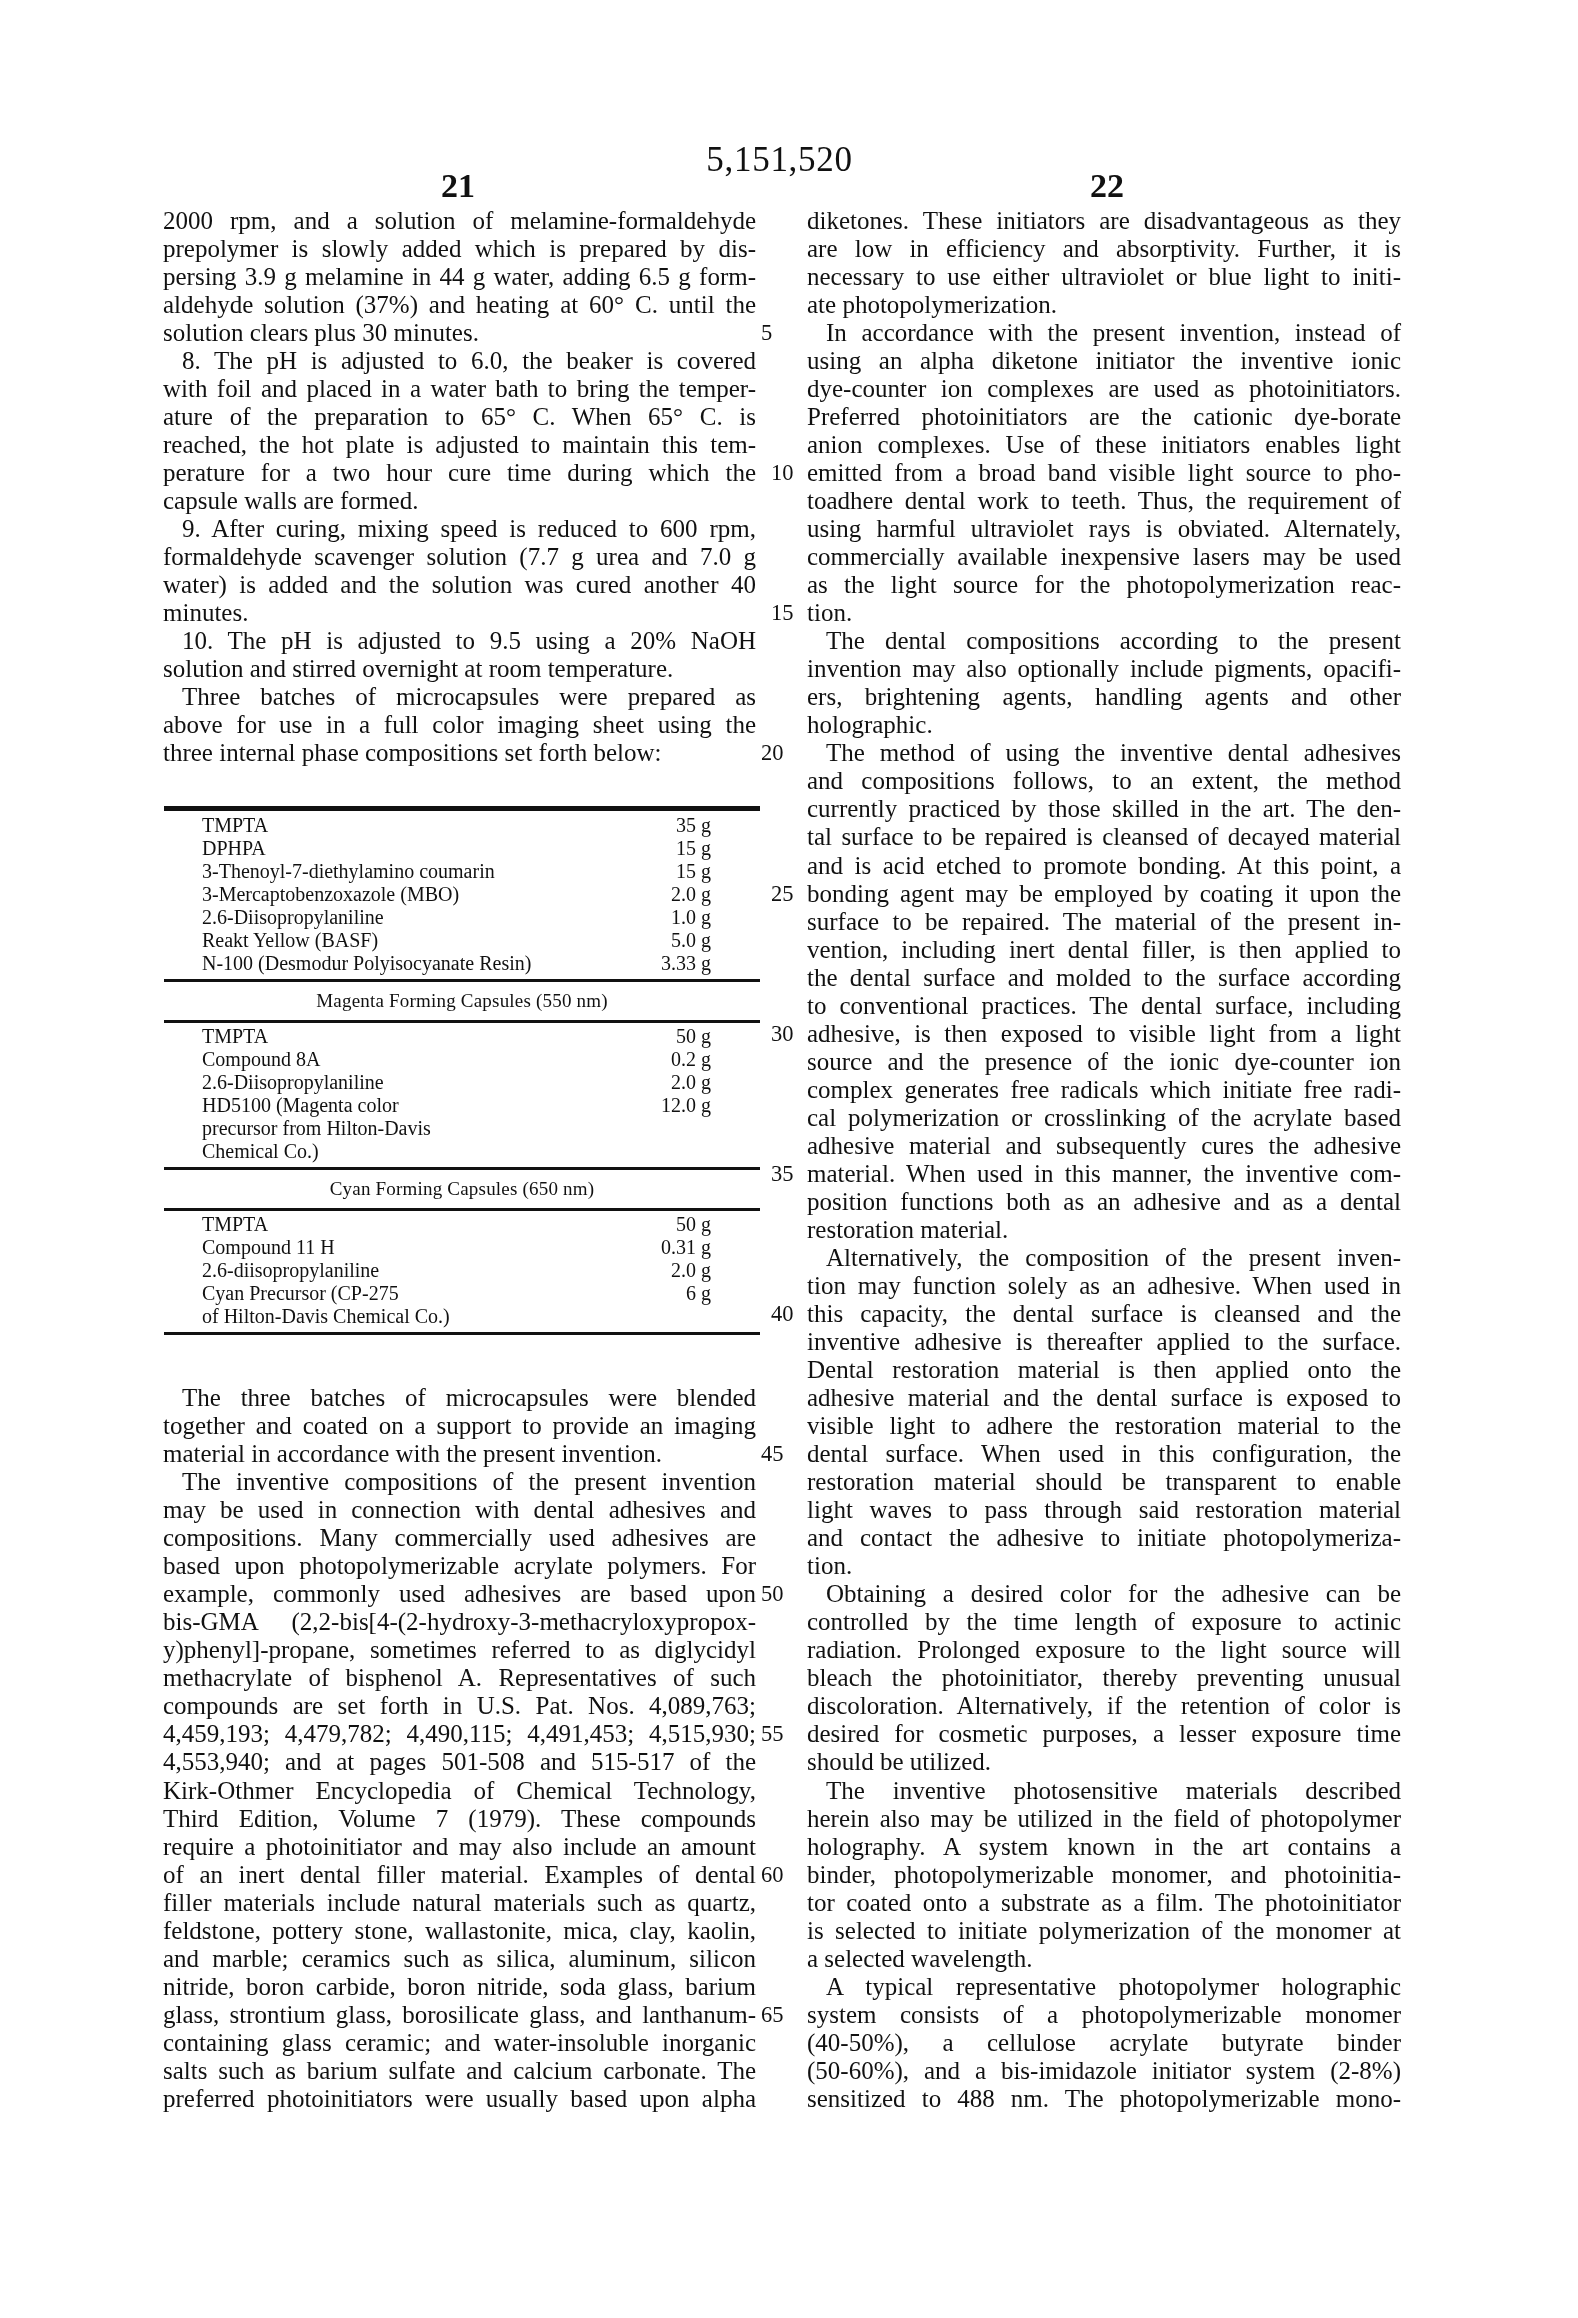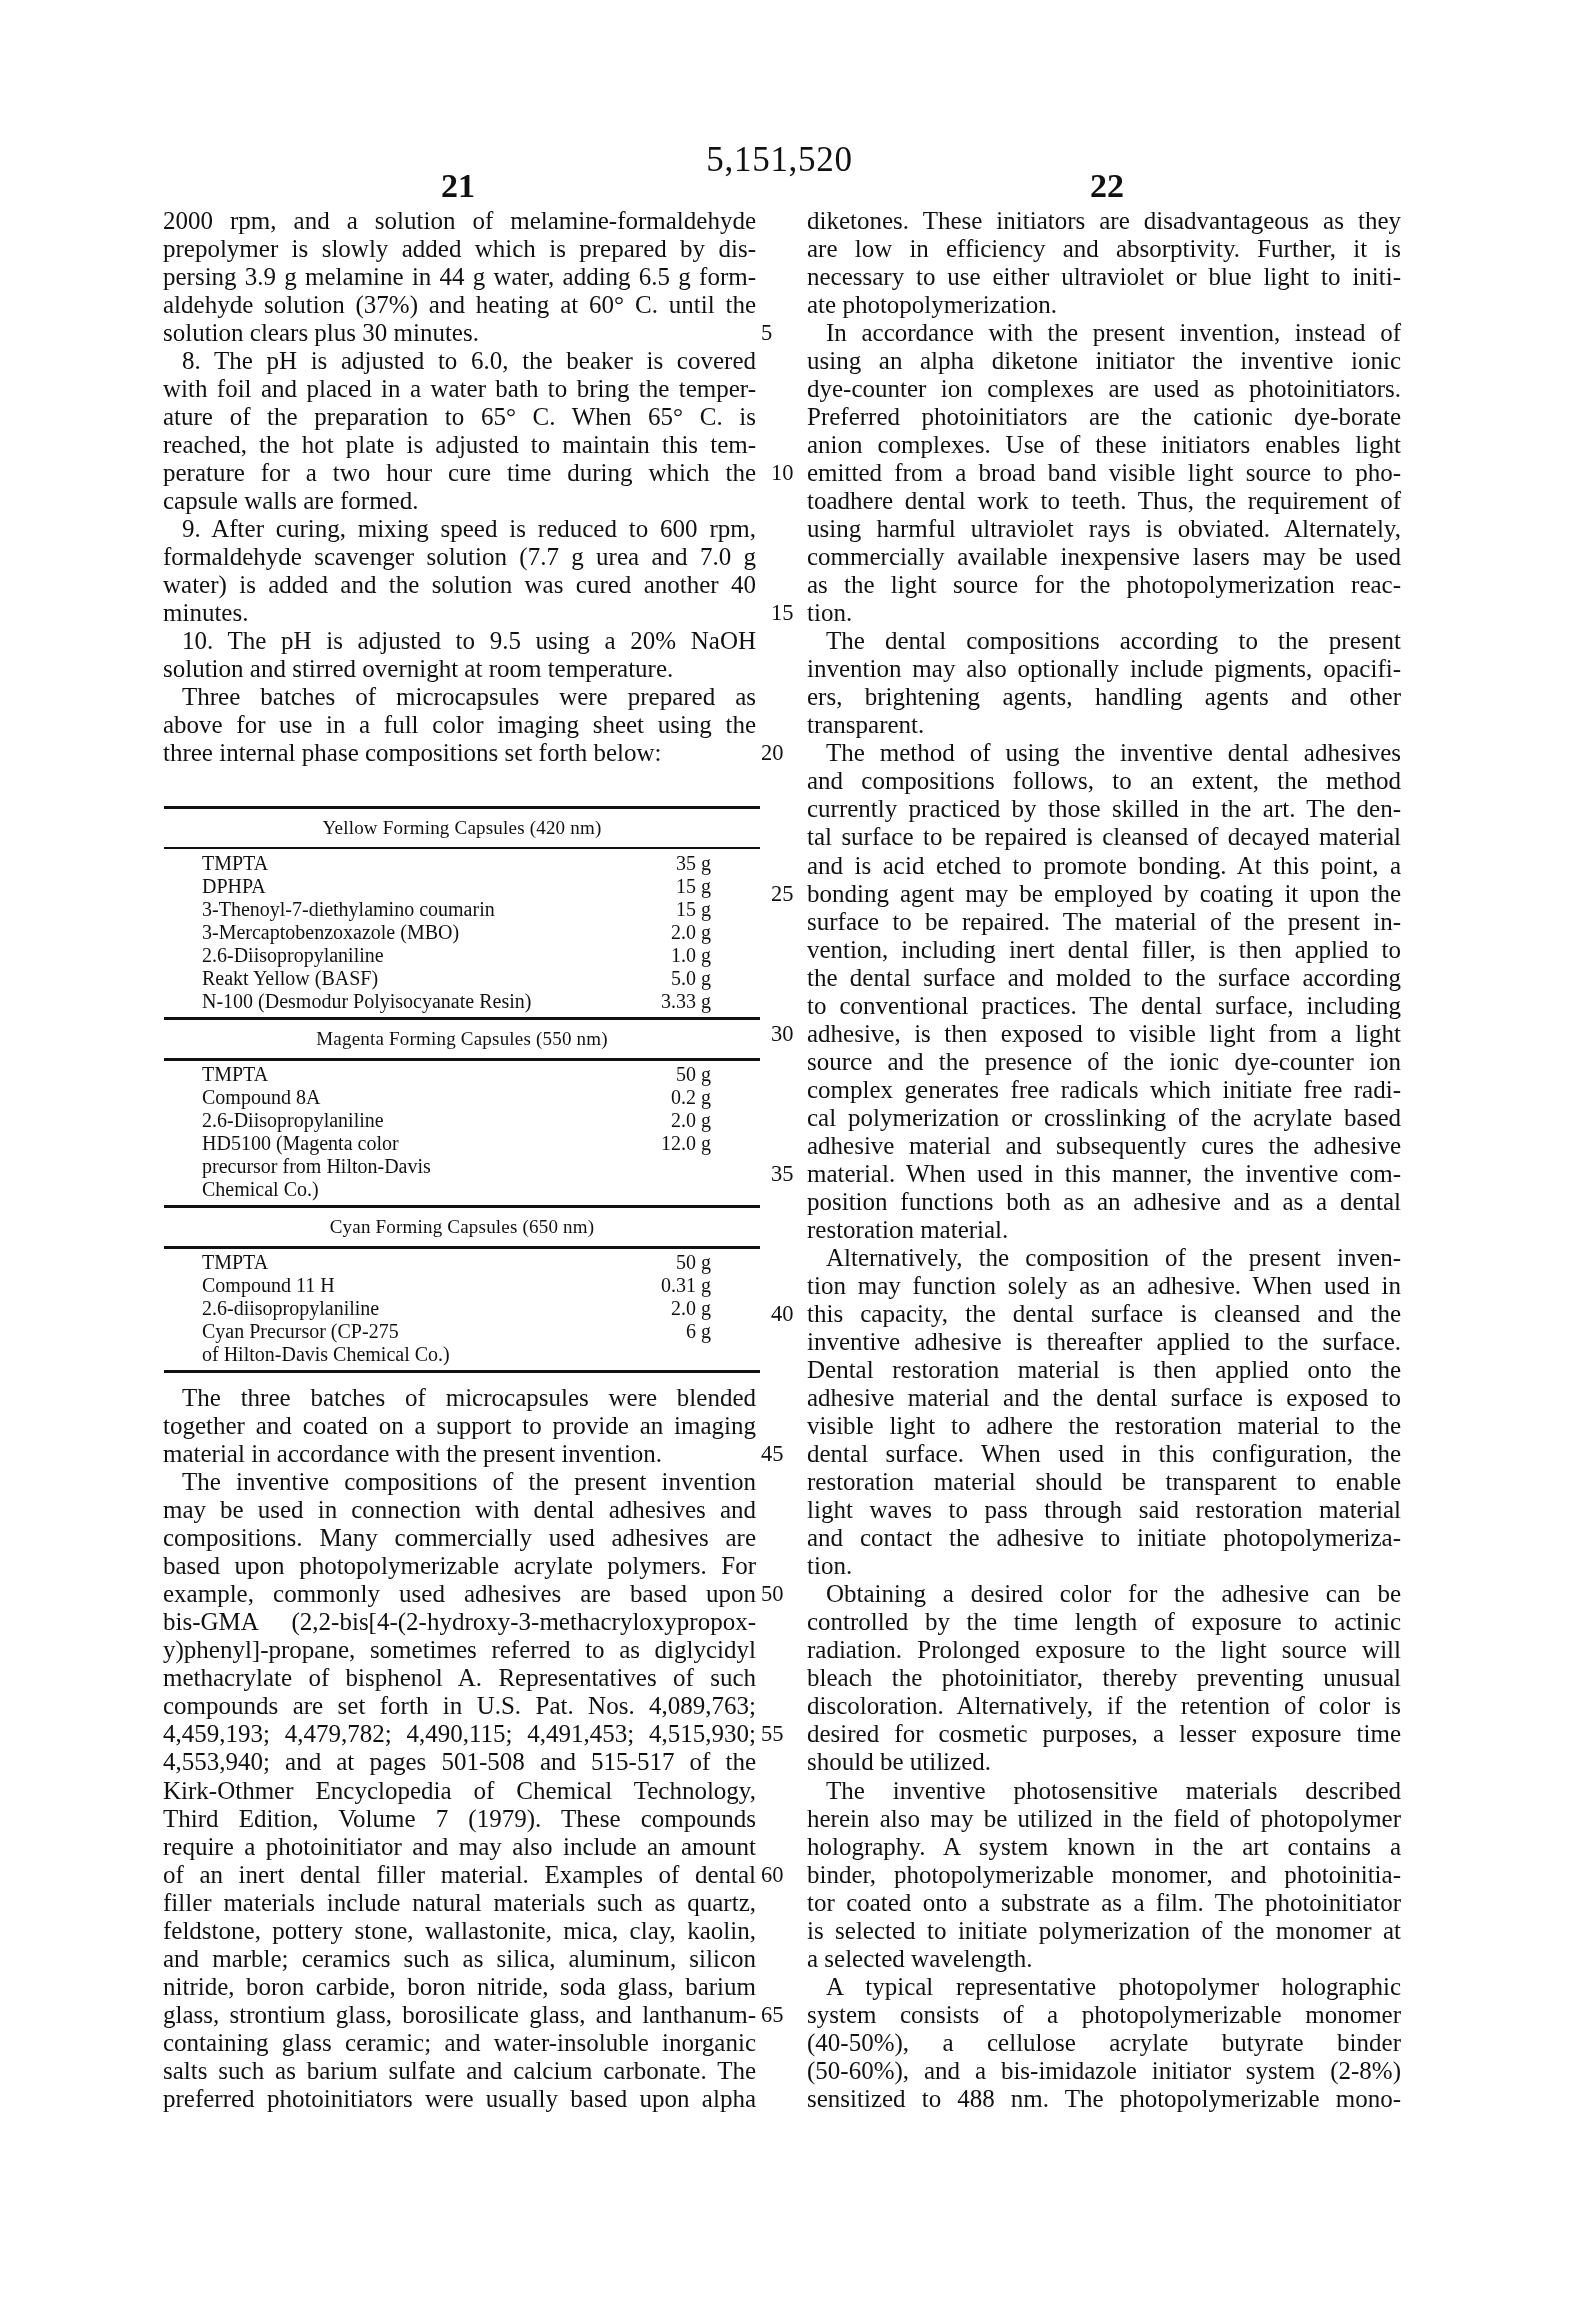--- a/index.html
+++ b/index.html
@@ -50,21 +50,20 @@
     <div class="line left" style="top: 571px;">water) is added and the solution was cured another 40</div>
     <div class="line left last" style="top: 599px;">minutes.</div>
     <div class="line left indent" style="top: 627px;">10. The pH is adjusted to 9.5 using a 20% NaOH</div>
     <div class="line left last" style="top: 655px;">solution and stirred overnight at room temperature.</div>
     <div class="line left indent" style="top: 683px;">Three batches of microcapsules were prepared as</div>
     <div class="line left" style="top: 711px;">above for use in a full color imaging sheet using the</div>
     <div class="line left last" style="top: 739px;">three internal phase compositions set forth below:</div>
   </div>
 <div class="table" id="capsule-table">
     <div class="rule"></div>
-    <div class="sec-title">Yellow Forming Capsules (420 nm)</div>
     <div class="rule"></div>
     <div class="rows">
       <div class="row">
         <span class="item">TMPTA</span>
         <span class="amt">35 g</span>
       </div>
       <div class="row">
         <span class="item">DPHPA</span>
         <span class="amt">15 g</span>
       </div>
@@ -185,21 +184,21 @@
     <div class="line right" style="top: 431px;">anion complexes. Use of these initiators enables light</div>
     <div class="line right" style="top: 459px;">emitted from a broad band visible light source to pho-</div>
     <div class="line right" style="top: 487px;">toadhere dental work to teeth. Thus, the requirement of</div>
     <div class="line right" style="top: 515px;">using harmful ultraviolet rays is obviated. Alternately,</div>
     <div class="line right" style="top: 543px;">commercially available inexpensive lasers may be used</div>
     <div class="line right" style="top: 571px;">as the light source for the photopolymerization reac-</div>
     <div class="line right last" style="top: 599px;">tion.</div>
     <div class="line right indent" style="top: 627px;">The dental compositions according to the present</div>
     <div class="line right" style="top: 655px;">invention may also optionally include pigments, opacifi-</div>
     <div class="line right" style="top: 683px;">ers, brightening agents, handling agents and other</div>
-    <div class="line right last" style="top: 711px;">transparent.</div>
+    <div class="line right last" style="top: 711px;">holographic.</div>
     <div class="line right indent" style="top: 739px;">The method of using the inventive dental adhesives</div>
     <div class="line right" style="top: 767px;">and compositions follows, to an extent, the method</div>
     <div class="line right" style="top: 795px;">currently practiced by those skilled in the art. The den-</div>
     <div class="line right" style="top: 823px;">tal surface to be repaired is cleansed of decayed material</div>
     <div class="line right" style="top: 852px;">and is acid etched to promote bonding. At this point, a</div>
     <div class="line right" style="top: 880px;">bonding agent may be employed by coating it upon the</div>
     <div class="line right" style="top: 908px;">surface to be repaired. The material of the present in-</div>
     <div class="line right" style="top: 936px;">vention, including inert dental filler, is then applied to</div>
     <div class="line right" style="top: 964px;">the dental surface and molded to the surface according</div>
     <div class="line right" style="top: 992px;">to conventional practices. The dental surface, including</div>

